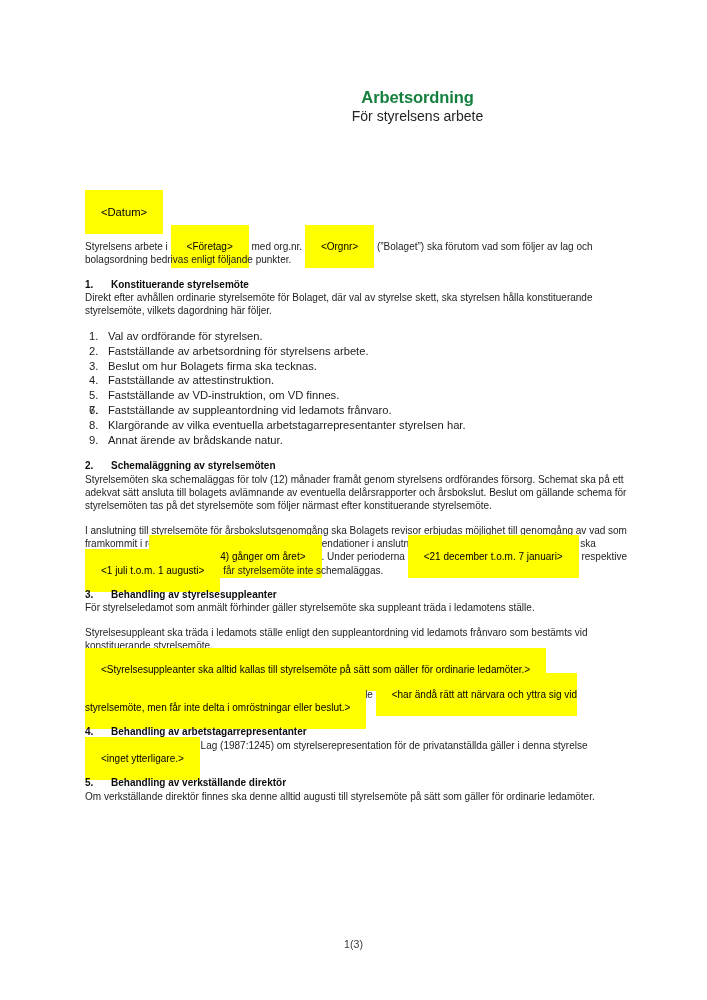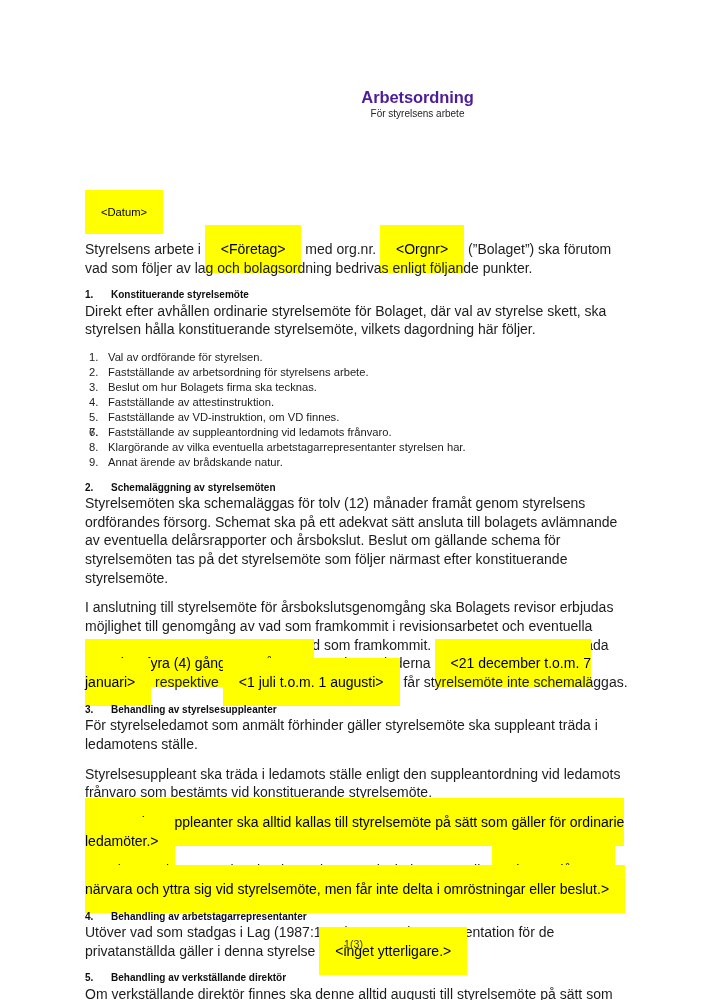--- a/index.html
+++ b/index.html
@@ -28,43 +28,43 @@
     width: 707px;
     text-align: center;
     padding-left: 128px;
     box-sizing: border-box;
   }
   .doc-title {
     font-size: 16.5px;
     font-weight: bold;
     letter-spacing: -0.1px;
     line-height: 1.18;
-    color: #4c1d95;
+    color: #15803d;
   }
   .doc-subtitle {
-    font-size: 10px;
+    font-size: 14px;
     font-weight: normal;
     line-height: 1.25;
     color: #242424;
     margin-top: 1px;
   }
   
   .content {
     position: absolute;
     left: 85px;
     top: 205px;
     width: 545px;
   }
   .date-line {
     font-size: 11.2px;
     line-height: 1.33;
     margin-bottom: 20px;
   }
   p.para {
-    font-size: 14px;
+    font-size: 10px;
     line-height: 1.335;
     margin: 0 0 11px 0;
     color: #1c1c1c;
   }
   .sec-head {
     font-size: 10px;
     font-weight: bold;
     line-height: 1.335;
     margin: 0;
     color: #0d0d0d;

